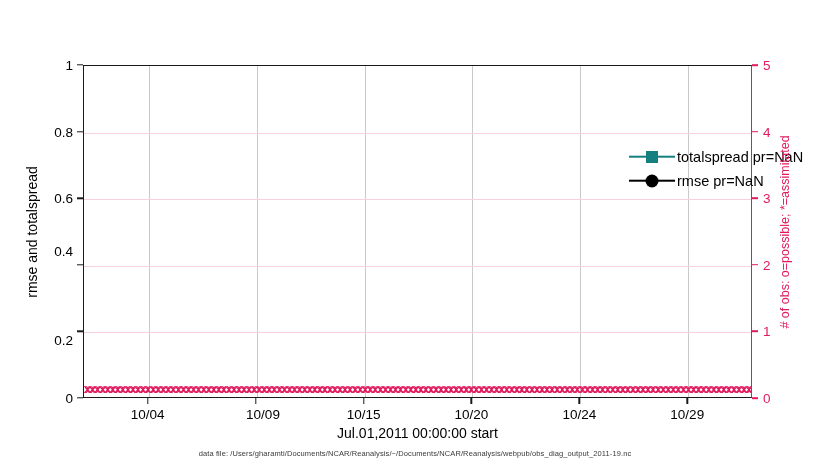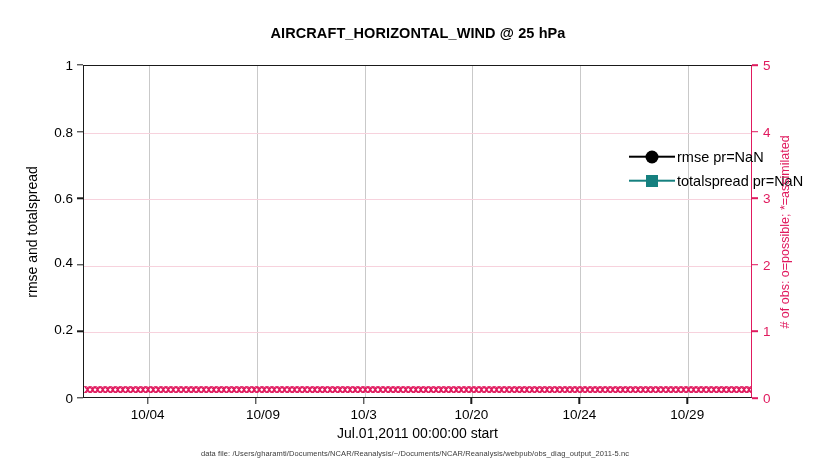--- a/index.html
+++ b/index.html
@@ -269,33 +269,32 @@
     font-size: 7.5px;
     color: #3a3a3a;
     letter-spacing: 0.1px;
     white-space: nowrap;
   }
 </style>
 </head>
 <body>
 
 <div id="title-block">
-  <div id="title-line2">AIRCRAFT_HORIZONTAL_WIND @ 25 hPa</div>
 </div>
 
 <div id="ylabel-left">
   <span>rmse and totalspread</span>
 </div>
 <div id="left-axis-ticks">
     <div class="tick" style="top: 333px;"></div>
     <div class="lbl" style="top: 333px;">0</div>
     <div class="tick" style="top: 266.4px;"></div>
-    <div class="lbl" style="top: 264px; margin-left: 12px;">0.2</div>
+    <div class="lbl" style="top: 275px; margin-left: 12px;">0.2</div>
     <div class="tick" style="top: 199.8px;"></div>
-    <div class="lbl" style="top: 197px;">0.4</div>
+    <div class="lbl" style="top: 186px;">0.4</div>
     <div class="tick" style="top: 133.2px;"></div>
     <div class="lbl" style="top: 133.2px;">0.6</div>
     <div class="tick" style="top: 66.6px;"></div>
     <div class="lbl" style="top: 66.6px;">0.8</div>
     <div class="tick" style="top: 0px;"></div>
     <div class="lbl" style="top: 0px;">1</div>
   </div>
 
 <div id="plot-frame">
   <div id="grid-layer">
@@ -307,31 +306,31 @@
       <div class="vgrid" style="left: 604.258px;"></div>
       <div class="hgrid" style="top: 266.4px;"></div>
       <div class="hgrid" style="top: 199.8px;"></div>
       <div class="hgrid" style="top: 133.2px;"></div>
       <div class="hgrid" style="top: 66.6px;"></div>
     </div>
 
   <div id="legend">
       <div class="legend-row">
         <span class="legend-sample">
+          <span class="legend-line" style="background: rgb(21, 128, 127);"></span>
+          <span class="legend-marker square" style="background: rgb(21, 128, 127);"></span>
+        </span>
+        <span class="legend-text">totalspread pr=NaN</span>
+      </div>
+      <div class="legend-row">
+        <span class="legend-sample">
           <span class="legend-line" style="background: rgb(0, 0, 0);"></span>
           <span class="legend-marker circle" style="background: rgb(0, 0, 0);"></span>
         </span>
         <span class="legend-text">rmse pr=NaN</span>
-      </div>
-      <div class="legend-row">
-        <span class="legend-sample">
-          <span class="legend-line" style="background: rgb(21, 128, 127);"></span>
-          <span class="legend-marker square" style="background: rgb(21, 128, 127);"></span>
-        </span>
-        <span class="legend-text">totalspread pr=NaN</span>
       </div>
     </div>
 
   <div id="obs-band">
       <span class="obs-marker possible" style="left: 1px; color: rgb(224, 26, 94);">o</span>
       <span class="obs-marker assim" style="left: 3.525px; color: rgb(224, 26, 94);">×</span>
       <span class="obs-marker possible" style="left: 6.05px; color: rgb(224, 26, 94);">o</span>
       <span class="obs-marker assim" style="left: 8.575px; color: rgb(224, 26, 94);">×</span>
       <span class="obs-marker possible" style="left: 11.1px; color: rgb(224, 26, 94);">o</span>
       <span class="obs-marker assim" style="left: 13.625px; color: rgb(224, 26, 94);">×</span>
@@ -615,23 +614,23 @@
 <div id="ylabel-right">
   <span># of obs: o=possible; *=assimilated</span>
 </div>
 
 <div id="xaxis-ticks">
     <div class="tick" style="left: 64.7419px;"></div>
     <div class="lbl" style="left: 64.7419px;">10/04</div>
     <div class="tick" style="left: 172.645px;"></div>
     <div class="lbl" style="left: 180px;">10/09</div>
     <div class="tick" style="left: 280.548px;"></div>
-    <div class="lbl" style="left: 280.548px;">10/3</div>
+    <div class="lbl" style="left: 280.548px;">10/15</div>
     <div class="tick" style="left: 388.452px;"></div>
     <div class="lbl" style="left: 388.452px;">10/20</div>
     <div class="tick" style="left: 496.355px;"></div>
     <div class="lbl" style="left: 496.355px;">10/24</div>
     <div class="tick" style="left: 604.258px;"></div>
     <div class="lbl" style="left: 604.258px;">10/29</div>
   </div>
 <div id="xlabel">Jul.01,2011 00:00:00 start</div>
 
-<div id="caption">data file: /Users/gharamti/Documents/NCAR/Reanalysis/~/Documents/NCAR/Reanalysis/webpub/obs_diag_output_2011-5.nc</div>
+<div id="caption">data file: /Users/gharamti/Documents/NCAR/Reanalysis/~/Documents/NCAR/Reanalysis/webpub/obs_diag_output_2011-19.nc</div>
 
 </body></html>

